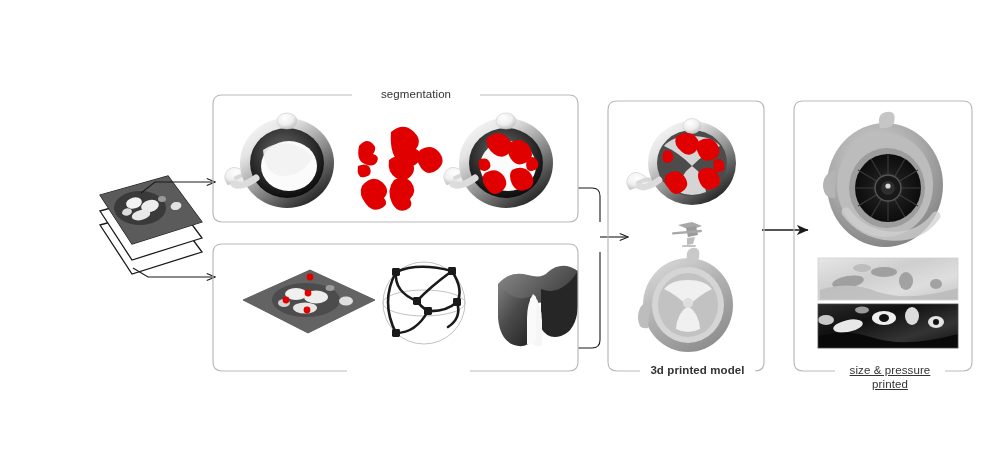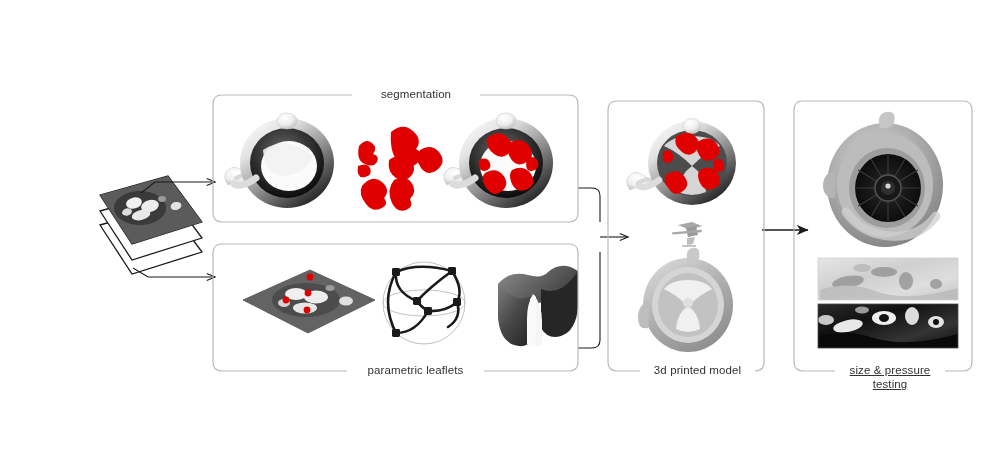--- a/index.html
+++ b/index.html
@@ -369,22 +369,21 @@
       <path d="M347,371 L222,371 Q213,371 213,362 L213,253 Q213,244 222,244 L569,244 Q578,244 578,253 L578,362 Q578,371 569,371 L470,371"></path>
 
       <path d="M640,371 L617,371 Q608,371 608,362 L608,110 Q608,101 617,101 L755,101 Q764,101 764,110 L764,362 Q764,371 755,371 L741,371"></path>
 
       <path d="M835,371 L803,371 Q794,371 794,362 L794,110 Q794,101 803,101 L963,101 Q972,101 972,110 L972,362 Q972,371 963,371 L931,371"></path>
     </g>
   </svg>
 
   <div class="panel-label" style="left:352px; top:88px; width:114px; height:14px;">segmentation</div>
 
-  <div class="panel-label" style="left:347px; top:364px; width:123px; height:14px;">parametric leaflets</div>
-
-  <div class="panel-label" style="left:640px; top:364px; width:101px; height:14px;">3d printed model</div>
+
+  <div class="panel-label" style="left:640px; top:364px; width:101px; height:14px;font-weight:bold;">3d printed model</div>
 
   <div class="panel-label two-line" style="left:835px; top:363px; width:96px;">
     <span>size &amp; pressure</span>
-    <span class="l2">testing</span>
+    <span class="l2">printed</span>
   </div>
 
 </div>
 
 </body></html>

